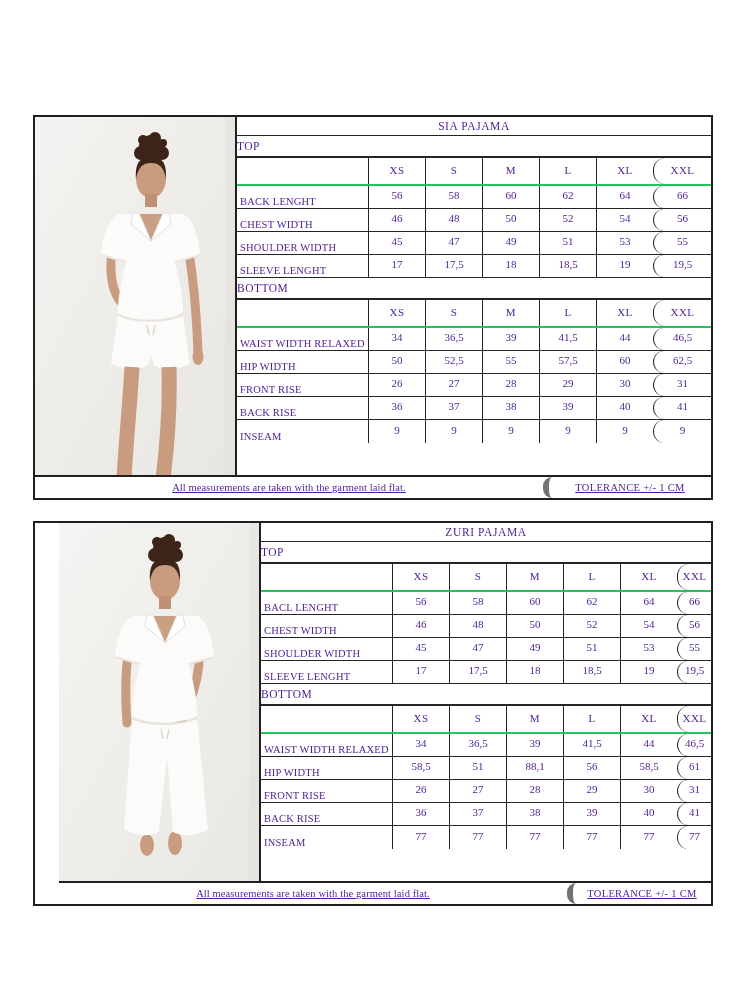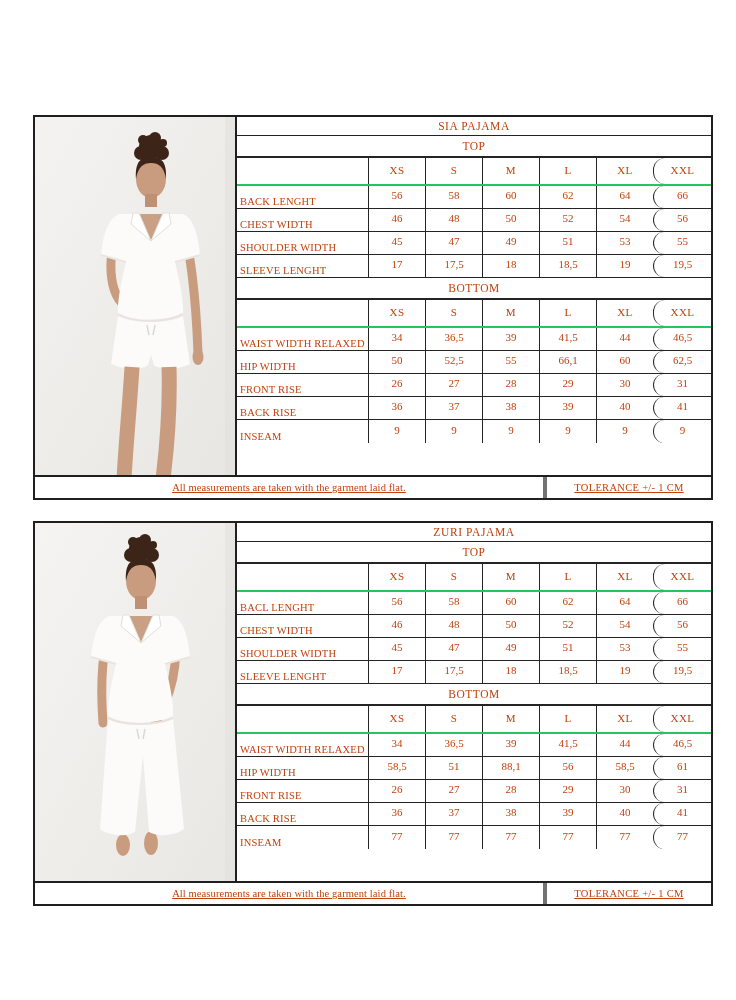--- a/index.html
+++ b/index.html
@@ -1,42 +1,42 @@
 <!DOCTYPE html>
 <html><head>
 <meta charset="utf-8">
 <style>
   * { margin:0; padding:0; box-sizing:border-box; }
   html,body { background:#ffffff; }
   .page {
     position:relative; width:736px; height:1000px; background:#ffffff;
-    font-family:"Liberation Serif", serif; color:#c2410c; overflow:hidden;
+    font-family:"Liberation Serif", serif; color:#4c1d95; overflow:hidden;
   }
   .block { position:absolute; left:33px; width:680px; border:2px solid #1f1f1f; background:#fff; }
   .b1 { top:115px; }
-  .b2 { top:521px; }
+  .b2 { top:521px;padding-left:24px; }
   .main { display:flex; }
   .photo { width:202px; height:358px; border-right:2px solid #1f1f1f; overflow:hidden; }
   .photo svg { display:block; }
   .grid { flex:1; display:flex; flex-direction:column; }
   .row { display:flex; align-items:stretch; border-bottom:1.5px solid #242424; }
   .grid .row:last-child { border-bottom:none; }
   .rt   { height:19px; align-items:center; justify-content:center; font-size:11.5px; letter-spacing:0.6px; }
-  .rsec { height:22px; align-items:center; justify-content:center; font-size:11.5px; letter-spacing:0.5px; border-bottom:2px solid #242424; }
+  .rsec { height:22px; align-items:center; font-size:11.5px; letter-spacing:0.5px; border-bottom:2px solid #242424; }
   .rh   { height:28px; border-bottom:2px solid #22c55e; }
   .rd   { height:23px; }
   .c { display:flex; overflow:hidden; }
   .lbl { width:131px; align-items:flex-end; padding:0 2px 1px 3px; font-size:10.5px; letter-spacing:0.2px; white-space:nowrap; }
   .v { align-items:center; justify-content:center; font-size:11px; padding-bottom:4px; }
   .rh .v { padding-bottom:2px; letter-spacing:0.5px; }
   .w1,.w2,.w3,.w4,.w5 { width:57px; border-left:1.5px solid #242424; }
   .w6 { flex:1; border-left:1.5px solid #242424;border-radius:12px; }
   .footer { display:flex; height:23px; border-top:2px solid #1f1f1f; font-size:10.5px;text-decoration:underline; }
   .fnote { width:508px; display:flex; align-items:center; justify-content:center; letter-spacing:0.1px; }
-  .ftol  { flex:1; border-left:4px solid #737373; display:flex; align-items:center; justify-content:center; letter-spacing:0.3px; }
+  .ftol  { flex:1; border-left:6px solid #737373; display:flex; align-items:center; justify-content:center; letter-spacing:0.3px;border-radius:9px; }
 </style>
 </head>
 <body>
 
 <div class="page">
 
   <div class="block b1">
     <div class="main">
 
       <div class="photo">
@@ -147,21 +147,21 @@
           <div class="c v w3">39</div>
           <div class="c v w4">41,5</div>
           <div class="c v w5">44</div>
           <div class="c v w6">46,5</div>
         </div>
         <div class="row rd">
           <div class="c lbl">HIP WIDTH</div>
           <div class="c v w1">50</div>
           <div class="c v w2">52,5</div>
           <div class="c v w3">55</div>
-          <div class="c v w4">66,1</div>
+          <div class="c v w4">57,5</div>
           <div class="c v w5">60</div>
           <div class="c v w6">62,5</div>
         </div>
         <div class="row rd">
           <div class="c lbl">FRONT RISE</div>
           <div class="c v w1">26</div>
           <div class="c v w2">27</div>
           <div class="c v w3">28</div>
           <div class="c v w4">29</div>
           <div class="c v w5">30</div>

